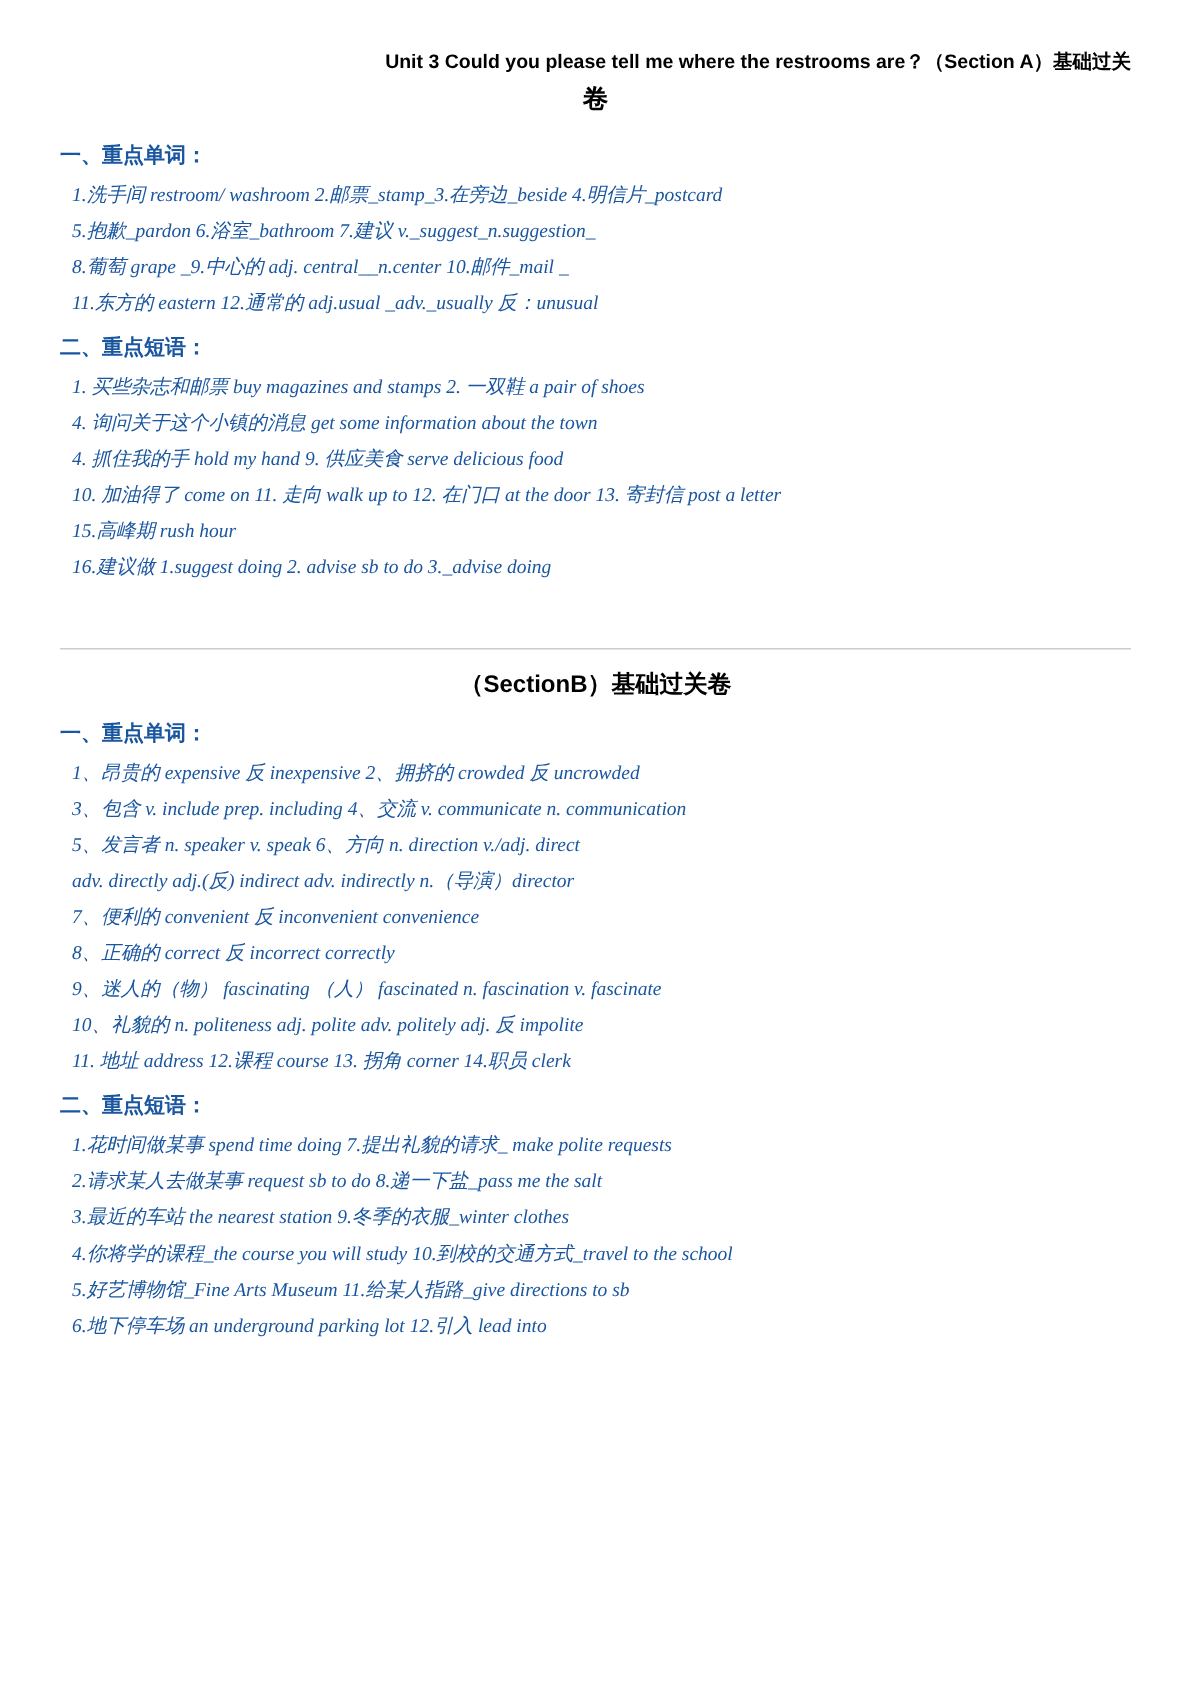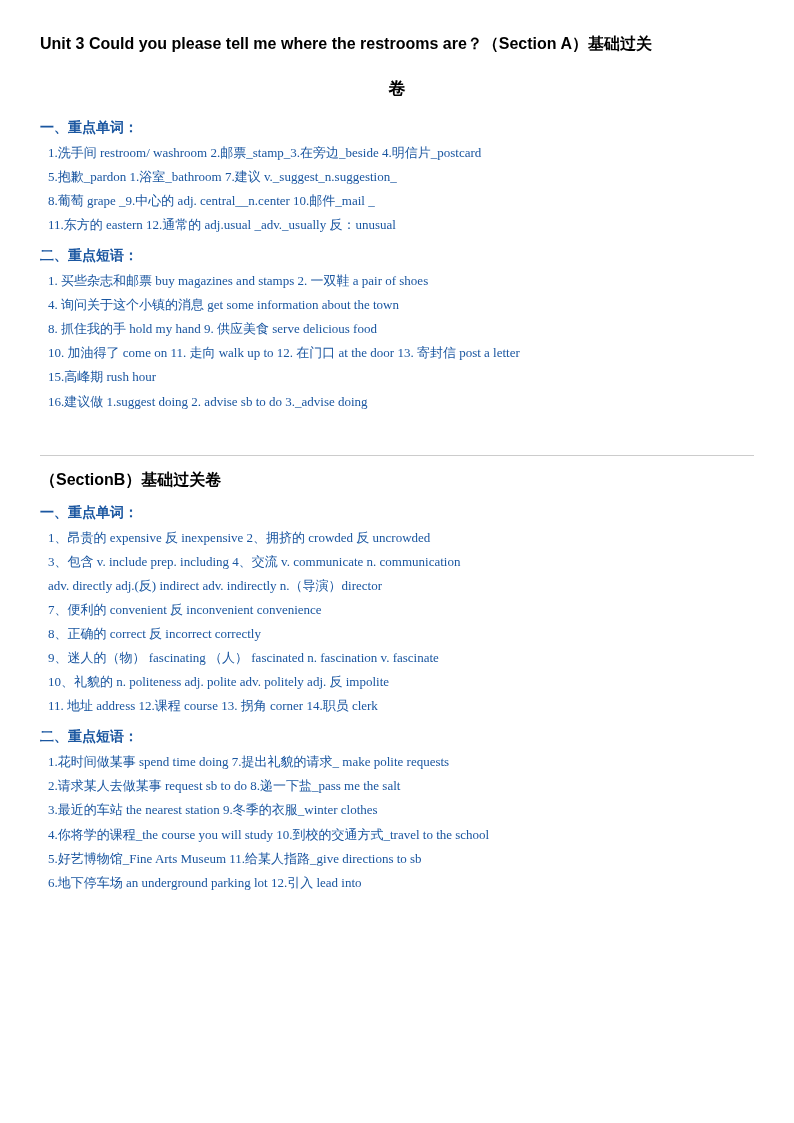--- a/index.html
+++ b/index.html
@@ -7,48 +7,49 @@
       background: #fff;
       font-family: "SimSun", "宋体", serif;
       font-size: 13px;
       color: #000;
       width: 794px;
       min-height: 1123px;
       padding: 30px 40px;
       line-height: 1.7;
     }
     .title-main {
-      text-align: left;
+      text-align: right;
       font-weight: bold;
-      font-size: 16px;
+      font-size: 13px;
       font-family: "SimHei", "黑体", sans-serif;
-      margin-bottom: 18px;
+      margin-bottom: 0;
     }
     .title-sub {
       text-align: center;
       font-weight: bold;
       font-size: 17px;
       font-family: "SimHei", "黑体", sans-serif;
       margin-bottom: 12px;
     }
     .section-header {
       font-weight: bold;
       font-size: 14px;
       font-family: Liberation Serif, serif;
       margin-top: 8px;
       margin-bottom: 2px;
     }
     .blue { color: #1a56a0; }
-    .line { margin-bottom: 2px; }
+    .line { margin-bottom: 2px; font-style: italic; }
     .divider {
       border: none;
       border-top: 1px solid #ccc;
       margin: 18px 0 10px 0;
     }
     .section-b-title {
+      text-align: center;
       font-weight: bold;
       font-size: 16px;
       font-family: "SimHei", "黑体", sans-serif;
       margin-bottom: 8px;
     }
     .indent { padding-left: 8px; }
   </style>
 </head>
 <body>
 
@@ -56,49 +57,50 @@
 
 
 <div class="title-main">Unit 3 Could you please tell me where the restrooms are？（Section A）基础过关</div>
 <div class="title-sub">卷</div>
 
 
 <div class="section-header blue">一、重点单词：</div>
 
 <div class="indent">
   <div class="line blue">1.洗手间 restroom/ washroom   2.邮票_stamp_3.在旁边_beside   4.明信片_postcard</div>
-  <div class="line blue">5.抱歉_pardon   1.浴室_bathroom 7.建议 v._suggest_n.suggestion_</div>
+  <div class="line blue">5.抱歉_pardon   6.浴室_bathroom 7.建议 v._suggest_n.suggestion_</div>
   <div class="line blue">8.葡萄 grape _9.中心的 adj. central__n.center   10.邮件_mail _</div>
   <div class="line blue">11.东方的 eastern   12.通常的 adj.usual _adv._usually   反：unusual</div>
 </div>
 
 
 <div class="section-header blue">二、重点短语：</div>
 
 <div class="indent">
   <div class="line blue">1. 买些杂志和邮票 buy magazines and stamps   2. 一双鞋 a pair of shoes</div>
   <div class="line blue">4. 询问关于这个小镇的消息  get some information about the town</div>
-  <div class="line blue">8. 抓住我的手 hold my hand              9. 供应美食 serve delicious food</div>
+  <div class="line blue">4. 抓住我的手 hold my hand              9. 供应美食 serve delicious food</div>
   <div class="line blue">10. 加油得了 come on              11. 走向 walk up to   12. 在门口 at the door              13. 寄封信 post a letter</div>
   <div class="line blue">15.高峰期 rush hour</div>
   <div class="line blue">16.建议做 1.suggest   doing   2. advise sb to do   3._advise doing</div>
 </div>
 
 <br>
 <hr class="divider">
 
 
 <div class="section-b-title">（SectionB）基础过关卷</div>
 
 
 <div class="section-header blue">一、重点单词：</div>
 
 <div class="indent">
   <div class="line blue">1、昂贵的 expensive 反 inexpensive    2、拥挤的 crowded 反 uncrowded</div>
   <div class="line blue">3、包含 v. include  prep. including      4、交流 v. communicate n. communication</div>
+  <div class="line blue">5、发言者 n. speaker  v. speak           6、方向 n. direction   v./adj. direct</div>
   <div class="line blue">adv. directly  adj.(反) indirect   adv. indirectly   n.（导演）director</div>
   <div class="line blue">7、便利的 convenient 反 inconvenient   convenience</div>
   <div class="line blue">8、正确的 correct 反 incorrect   correctly</div>
   <div class="line blue">9、迷人的（物） fascinating （人） fascinated  n. fascination  v. fascinate</div>
   <div class="line blue">10、礼貌的 n. politeness  adj. polite   adv. politely   adj. 反 impolite</div>
   <div class="line blue">11. 地址 address   12.课程 course   13. 拐角 corner  14.职员 clerk</div>
 </div>
 
 
 <div class="section-header blue">二、重点短语：</div>

